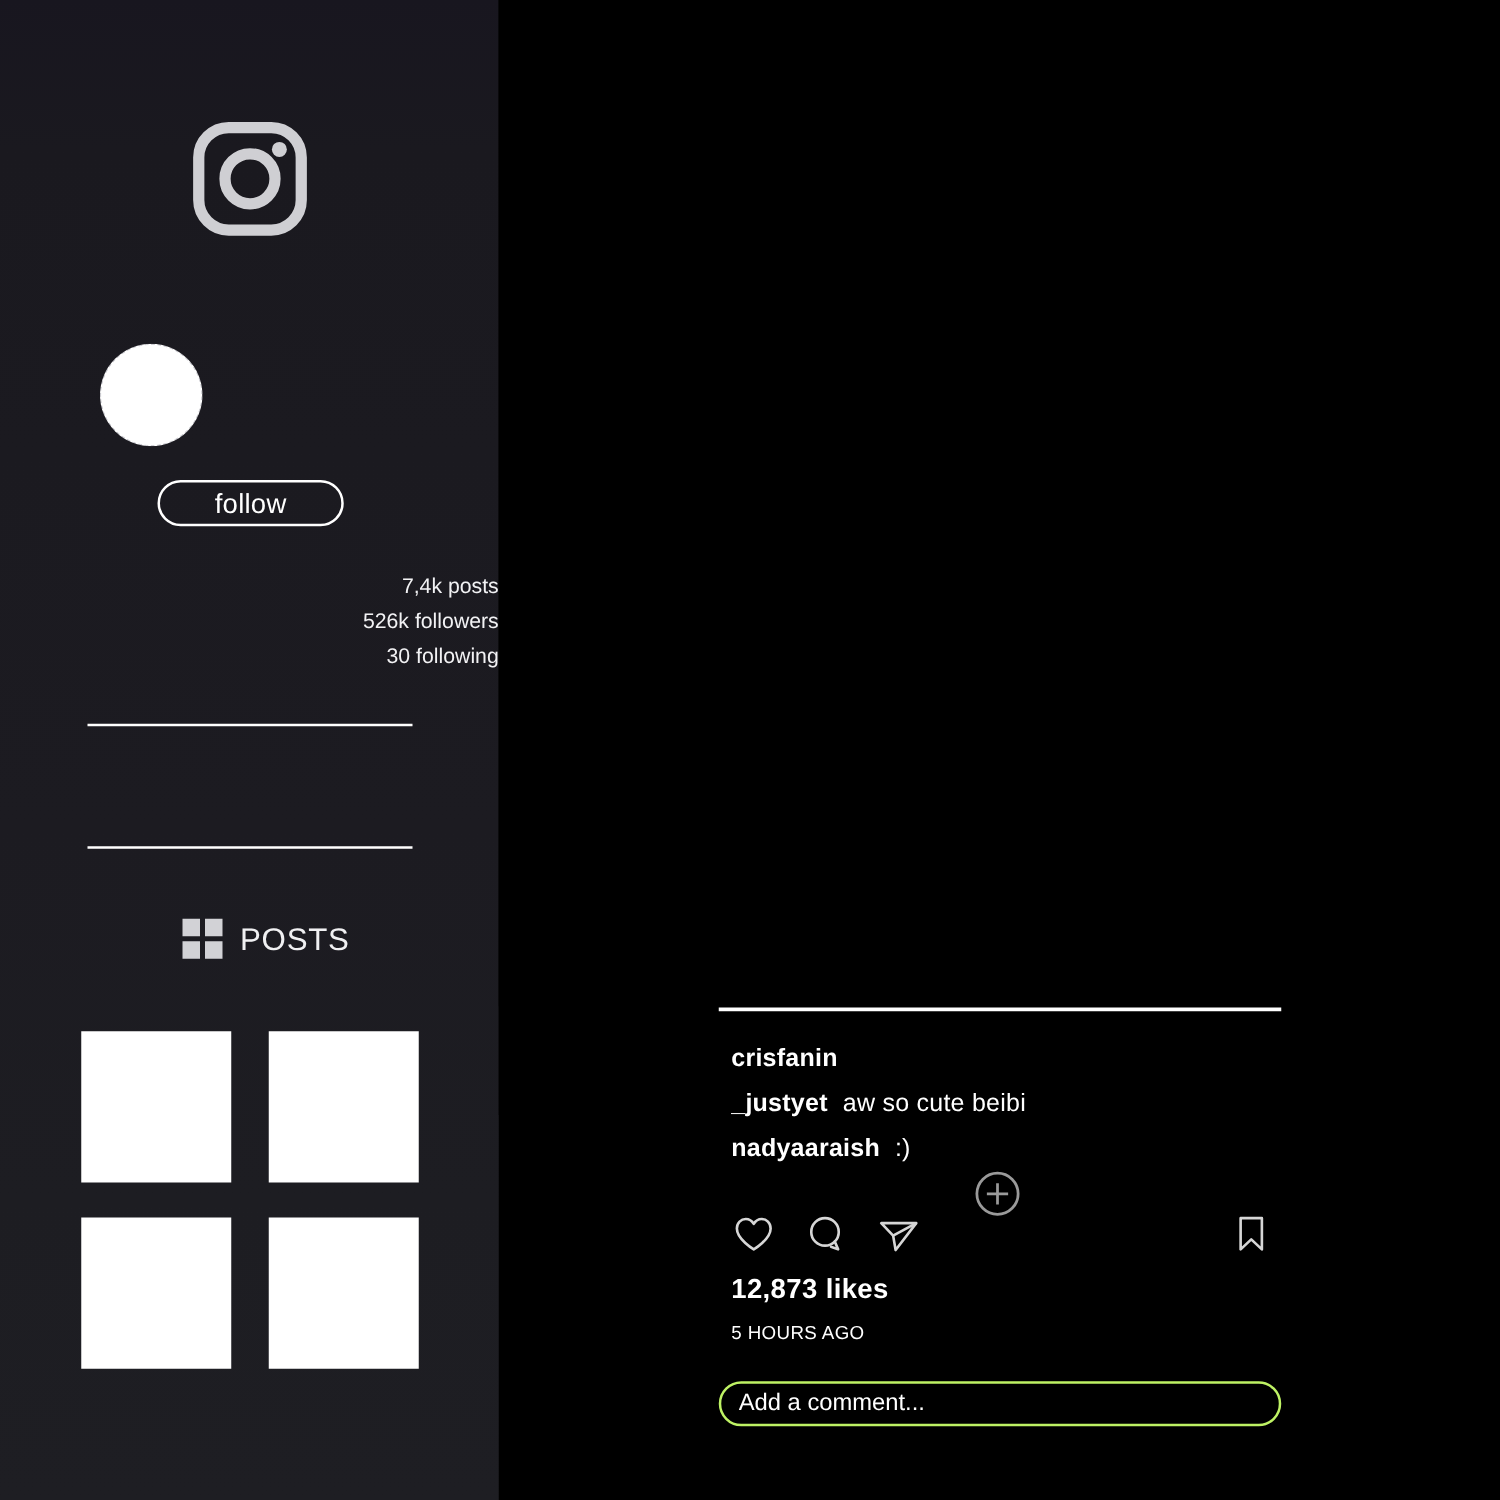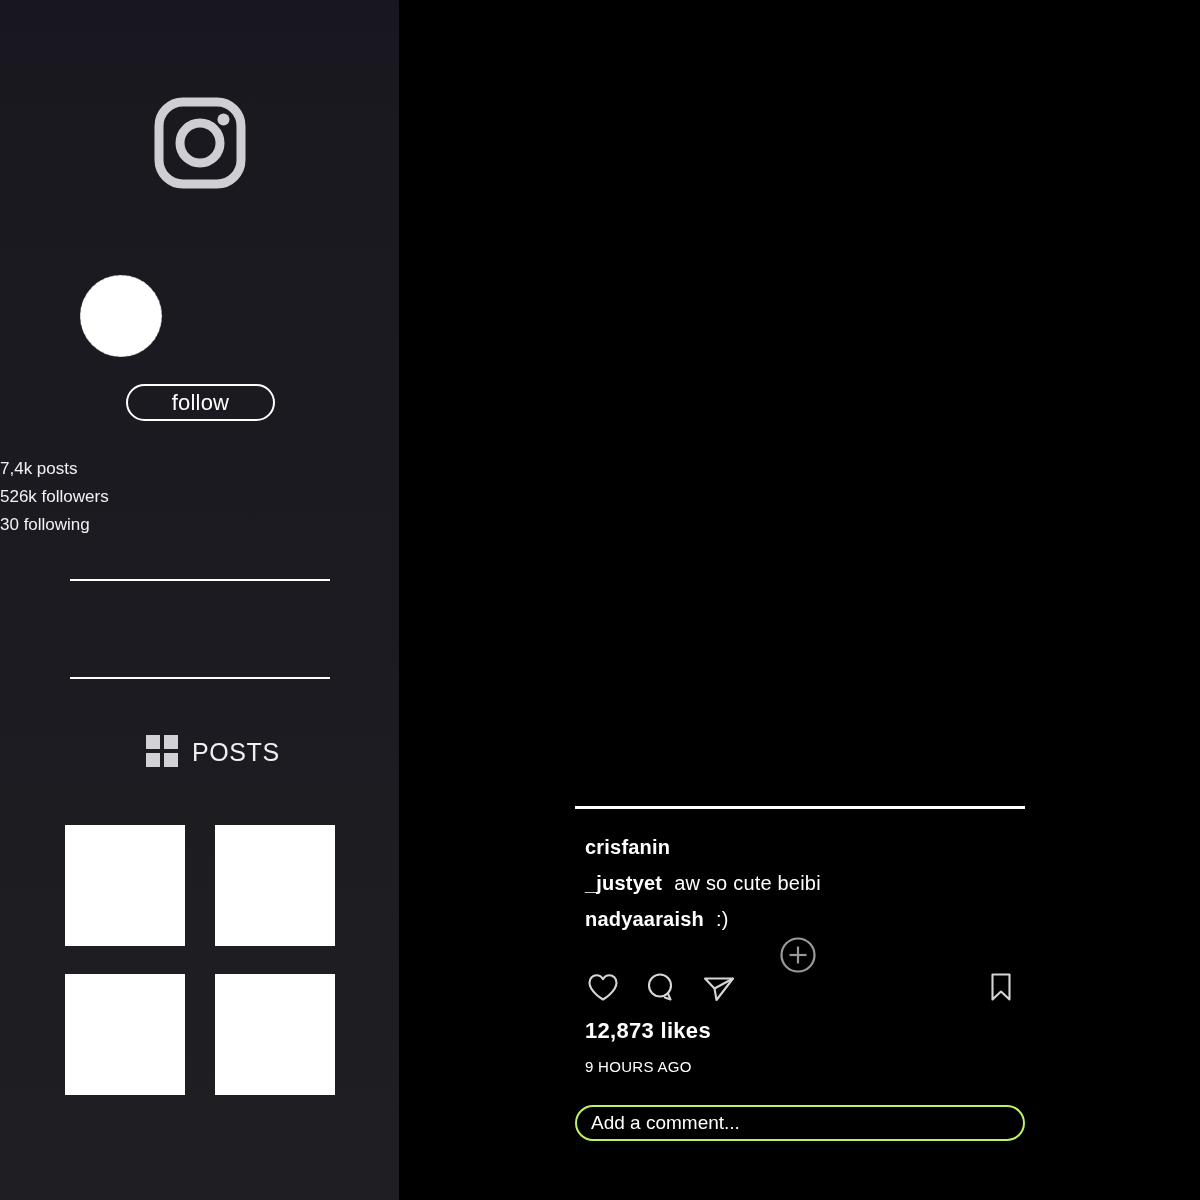--- a/index.html
+++ b/index.html
@@ -79,21 +79,21 @@
     line-height: 33px;
     box-sizing: border-box;
   }
 
   
   .stats {
     position: absolute;
     left: 0;
     top: 455px;
     width: 399px;
-    text-align: left;
+    text-align: right;
     color: #f2f2f4;
     font-size: 17px;
     line-height: 28px;
   }
   .stats div { white-space: nowrap; }
 
   
   .rule {
     position: absolute;
     left: 70px;
@@ -357,18 +357,18 @@
       </span>
 
       <span class="act act-save">
         <svg width="36" height="36" viewBox="0 0 36 36">
           <path d="M9.5 5.5L26.5 5.5L26.5 30.5L18 22.5L9.5 30.5Z" fill="none" stroke="#d6d6d6" stroke-width="2.1" stroke-linejoin="round"></path>
         </svg>
       </span>
     </div>
 
     <div class="likes">12,873 likes</div>
-    <div class="timestamp">9 HOURS AGO</div>
+    <div class="timestamp">5 HOURS AGO</div>
 
     <input class="add-comment" type="text" placeholder="Add a comment..." style="">
   </div>
 
 </div>
 
 </body></html>

